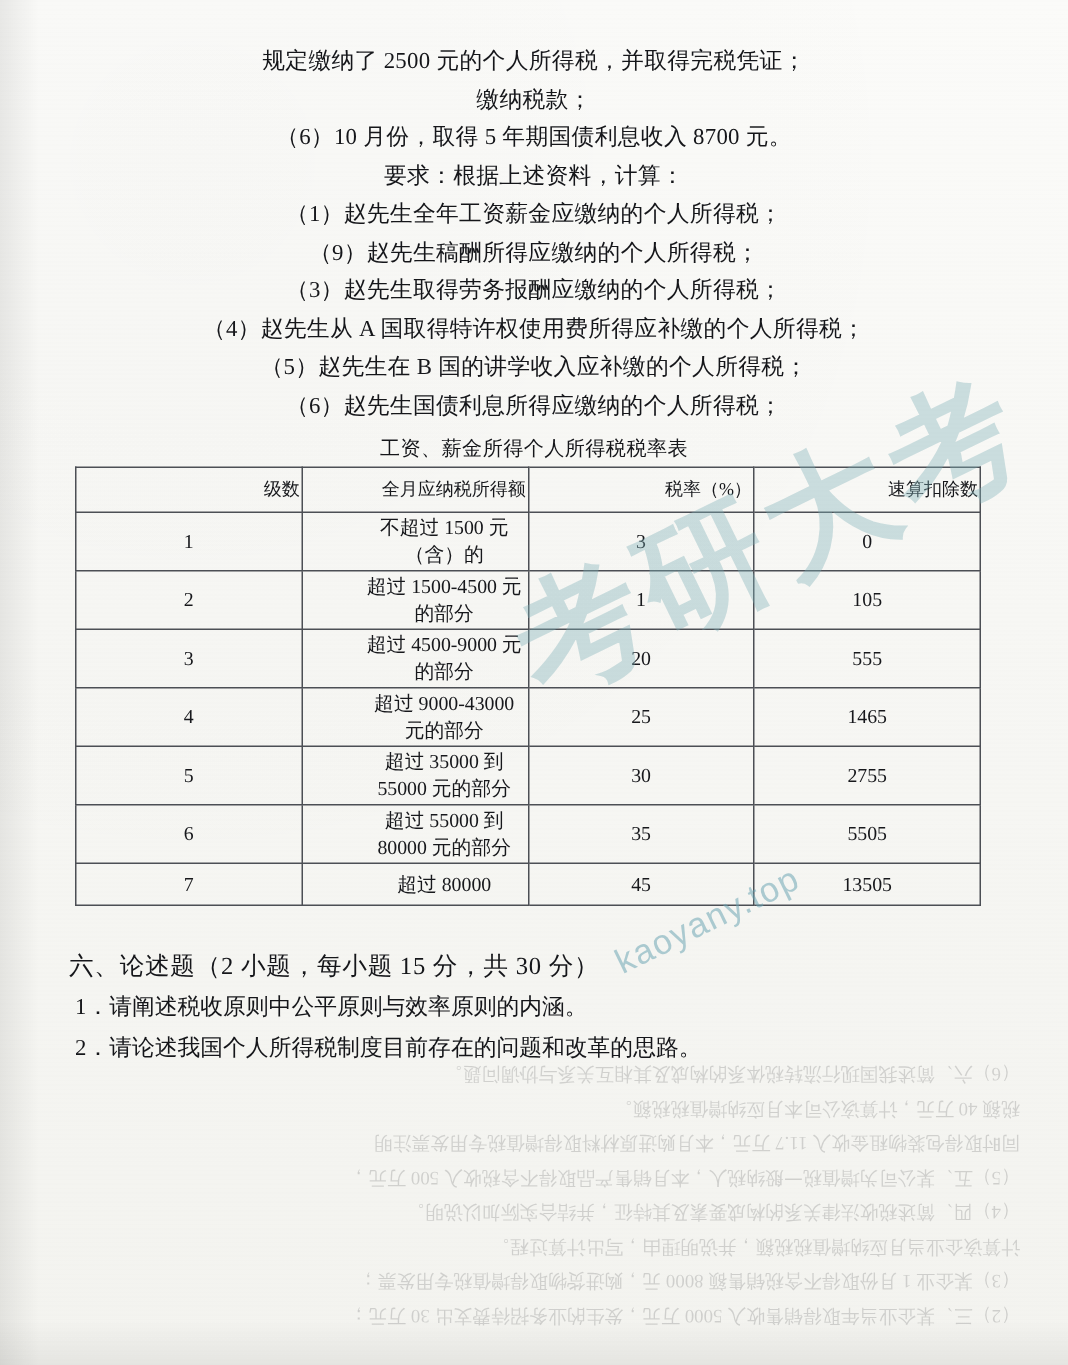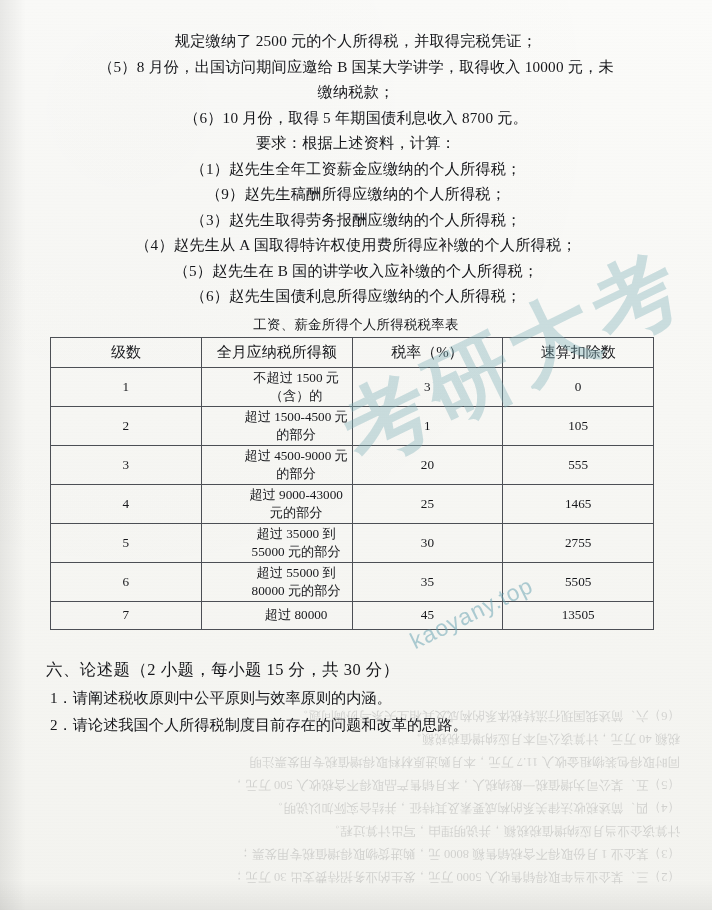--- a/index.html
+++ b/index.html
@@ -57,22 +57,22 @@
     table-layout: fixed;
   }
   table.tax td, table.tax th {
     border: 1px solid #4c4f55;
     font-size: 13.2px;
     height: 25px;
     font-weight: normal;
     color: #17181c;
   }
   table.tax th {
-    text-align: center;
-    font-size: 15px;
+    text-align: right;
+    font-size: 12px;
     height: 27px;
   }
   td.c-level { width: 82px; text-align: center; }
   td.c-range { width: 230px; padding-left: 40px; text-align: center; }
   td.c-rate  { width: 150px; text-align: center; }
   td.c-deduct{ width: 142px; text-align: center; }
   .section {
     margin-top: 26px;
   }
   .section-title {
@@ -150,21 +150,20 @@
 （3）某企业 1 月份取得不含税销售额 8000 元，购进货物取得增值税专用发票；
 计算该企业当月应纳增值税税额，并说明理由，写出计算过程。
 （4）四、简述税收法律关系的构成要素及其特征，并结合实际加以说明。
 （5）五、某公司为增值税一般纳税人，本月销售产品取得不含税收入 500 万元，
 同时取得包装物租金收入 11.7 万元，本月购进原材料取得增值税专用发票注明
 税额 40 万元，计算该公司本月应纳增值税税额。
 （6）六、简述我国现行流转税体系的构成及其相互关系与协调问题。</div>
 
   <div class="content">
     <div class="line">规定缴纳了 2500 元的个人所得税，并取得完税凭证；</div>
-    <div class="line">（5）8 月份，出国访问期间应邀给 B 国某大学讲学，取得收入 10000 元，未</div>
     <div class="line">缴纳税款；</div>
     <div class="line">（6）10 月份，取得 5 年期国债利息收入 8700 元。</div>
     <div class="line">要求：根据上述资料，计算：</div>
     <div class="line">（1）赵先生全年工资薪金应缴纳的个人所得税；</div>
     <div class="line">（9）赵先生稿酬所得应缴纳的个人所得税；</div>
     <div class="line">（3）赵先生取得劳务报酬应缴纳的个人所得税；</div>
     <div class="line">（4）赵先生从 A 国取得特许权使用费所得应补缴的个人所得税；</div>
     <div class="line">（5）赵先生在 B 国的讲学收入应补缴的个人所得税；</div>
     <div class="line">（6）赵先生国债利息所得应缴纳的个人所得税；</div>
 

